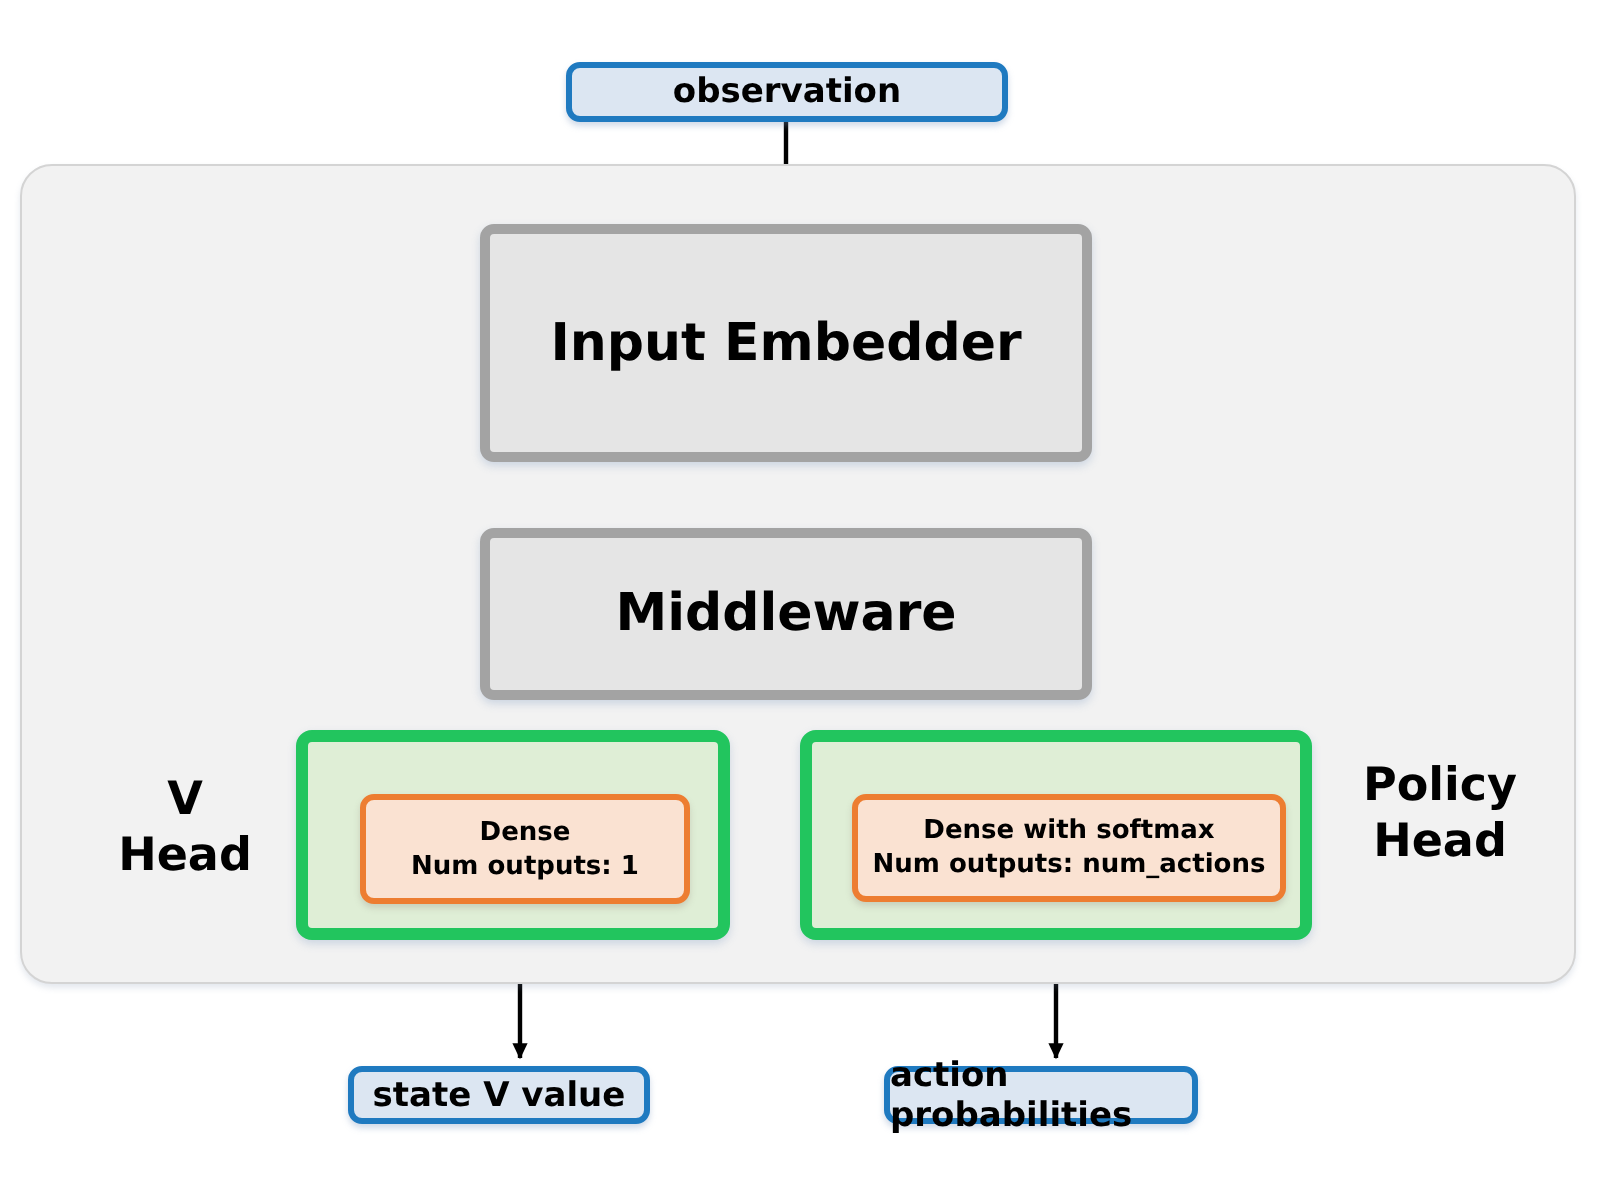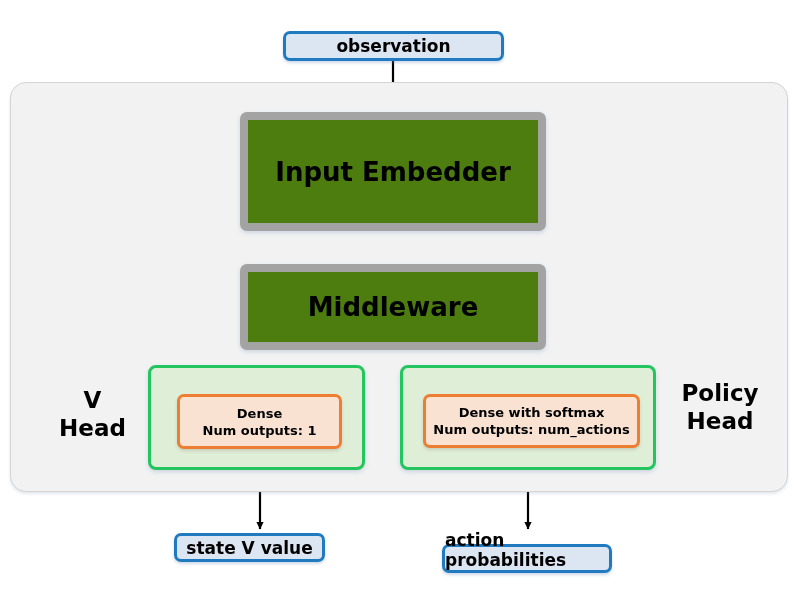--- a/index.html
+++ b/index.html
@@ -49,36 +49,36 @@
     align-items: center;
     justify-content: center;
     color: #000000;
     font-weight: bold;
     box-shadow: 0 2px 3px rgba(120,150,190,0.35);
   }
 
   
   .green-box {
     position: absolute;
-    background: #4d7c0f;
-    border: 8px solid #a3a3a3;
+    background: #e5e5e5;
+    border: 5px solid #a3a3a3;
     border-radius: 7px;
     box-sizing: border-box;
     display: flex;
     align-items: center;
     justify-content: center;
     color: #000000;
     box-shadow: 0 2px 4px rgba(120,150,190,0.30);
   }
 
   
   .head-group {
     position: absolute;
     background: #dfeed6;
-    border: 3px solid #22c55e;
+    border: 6px solid #22c55e;
     border-radius: 8px;
     box-sizing: border-box;
     box-shadow: 0 2px 4px rgba(120,150,190,0.30);
   }
 
   
   .orange-box {
     position: absolute;
     background: #fae2d2;
     border: 3px solid #ed7d31;
@@ -174,17 +174,17 @@
     <div class="orange-box" style="left:20px; top:26px; width:217px; height:54px;">
       <span class="orange-title">Dense with softmax</span>
       <span class="orange-sub">Num outputs: num_actions</span>
     </div>
   </div>
 
   <div class="io-box io-label" style="left:174px; top:533px; width:151px; height:29px;">
     <span>state V value</span>
   </div>
 
-  <div class="io-box io-label" style="left:442px; top:544px; width:170px; height:29px;align-items:flex-end;">
+  <div class="io-box io-label" style="left:442px; top:533px; width:157px; height:29px;">
     <span>action probabilities</span>
   </div>
 
 </div>
 
 </body></html>

